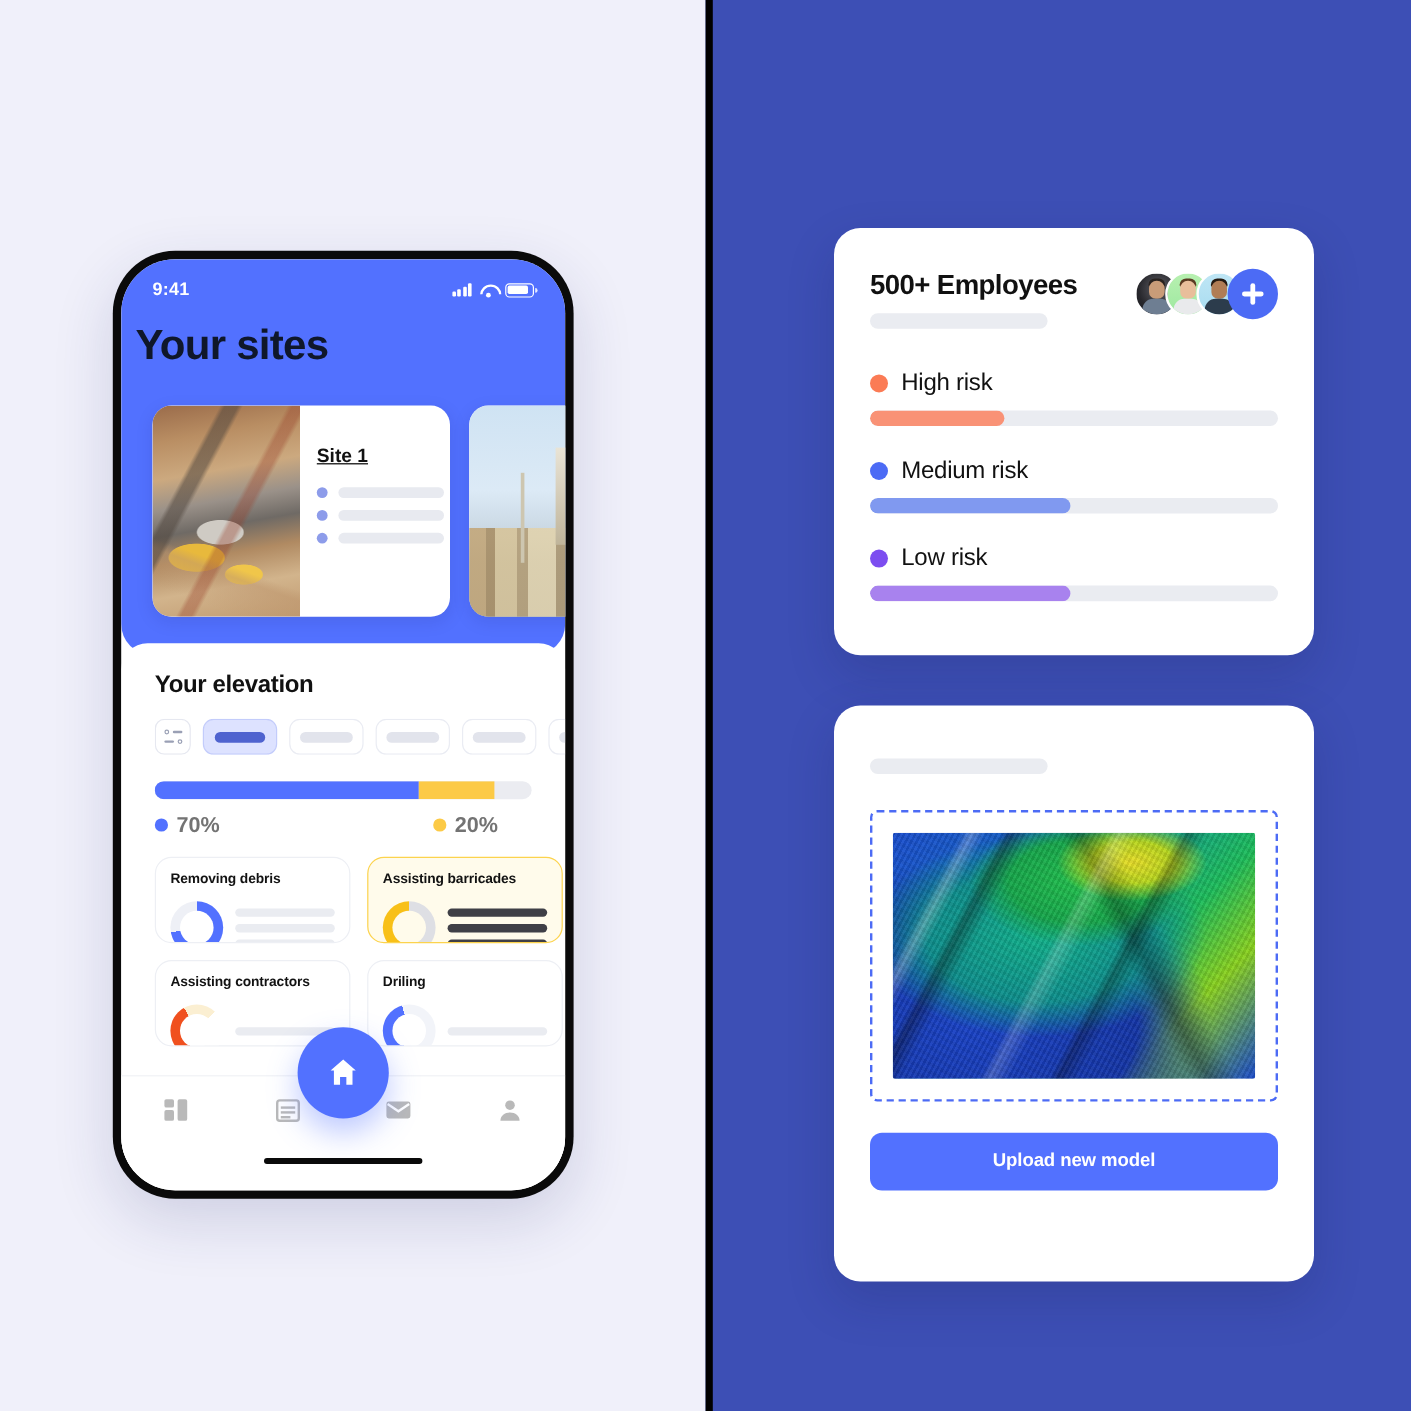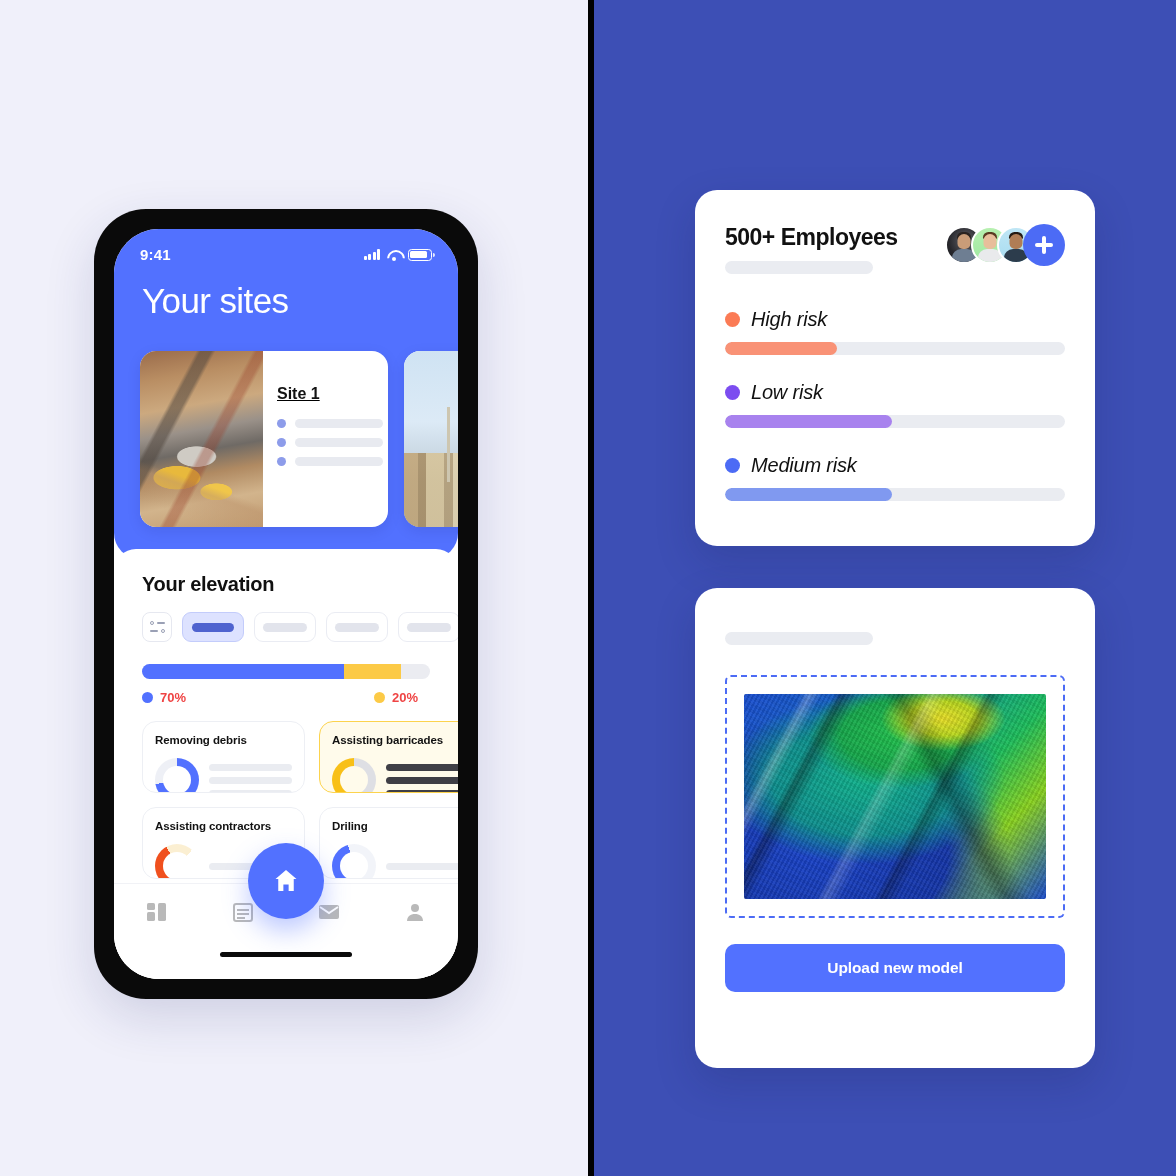--- a/index.html
+++ b/index.html
@@ -39,21 +39,21 @@
     flex: none;
   }
 
   
   .phone {
     position: absolute;
     left: 94px; top: 209px;
     width: 384px; height: 790px;
     background: #0A0A0A;
     border-radius: 52px;
-    padding: 20px;
+    padding: 7px;
     box-shadow: 0 18px 50px rgba(40,45,110,.16);
   }
   .phone-screen {
     position: relative;
     width: 100%; height: 100%;
     background: #FFFFFF;
     border-radius: 45px;
     overflow: hidden;
   }
 
@@ -89,22 +89,22 @@
   .batt {
     width: 24px; height: 12px; border: 1.8px solid #fff; border-radius: 3.5px;
     position: relative; padding: 1.4px;
   }
   .batt span { display:block; height:100%; width:86%; background:#fff; border-radius:1.5px;}
   .batt::after{
     content:""; position:absolute; right:-3.5px; top:3.4px;
     width:2px;height:4.5px;background:#fff;border-radius:0 2px 2px 0;opacity:.85;
   }
   .phone-title {
-    margin: 18px 0 0 28px;
-    color: #ffffff; font-size: 35px; font-weight: 400; letter-spacing: -.6px;
+    margin: 18px 0 0 12px;
+    color: #0f172a; font-size: 35px; font-weight: 700; letter-spacing: -.6px;
   }
 
   
   .sites-row {
     position: absolute; left: 26px; top: 122px;
     display: flex; gap: 16px;
   }
   .site-card {
     width: 248px; height: 176px;
     background: #fff; border-radius: 16px;
@@ -191,21 +191,21 @@
 
   .dual-bar {
     margin: 22px 28px 0 28px; height: 15px; border-radius: 8px;
     background: #EBECF1; overflow: hidden; display: flex;
   }
   .dual-bar .seg-blue { background: #5271FF; height: 100%; }
   .dual-bar .seg-yellow { background: #FCCA46; height: 100%; }
   .legend-row { display: flex; margin: 11px 28px 0 28px; }
   .legend-item { display: flex; align-items: center; gap: 7px; }
   .legend-dot { width: 11px; height: 11px; border-radius: 50%; flex:none; }
-  .legend-label { font-size: 13px; font-weight: 700; color: #ef4444; }
+  .legend-label { font-size: 18px; font-weight: 700; color: #737373; }
 
   .task-grid {
     margin: 16px 0 0 28px; display: grid; grid-template-columns: 163px 163px;
     gap: 14px;
   }
   .task-card {
     height: 72px; border-radius: 14px; border: 1.4px solid #EDEFF4;
     background: #fff; padding: 12px 12px 0 12px; overflow: hidden;
   }
   .task-card.highlight { background: #FFFBEB; border-color: #FCD34D; }
@@ -286,21 +286,21 @@
   }
   .av-plus::after{
     content:""; position:absolute; width:3.4px;height:18px;background:#fff;border-radius:2px;
   }
 
   .risk-block { margin-top: 34px; }
   .risk-row { margin-bottom: 26px; }
   .risk-row:last-child { margin-bottom: 0; }
   .risk-head { display: flex; align-items: center; gap: 11px; }
   .risk-dot { width: 15px; height: 15px; border-radius: 50%; flex:none; }
-  .risk-label { font-size: 20px; color: #111; letter-spacing: -.2px; font-style: italic; }
+  .risk-label { font-size: 20px; color: #111; letter-spacing: -.2px; }
   .risk-track {
     margin-top: 11px; height: 13px; border-radius: 7px; background: #EAECF1; overflow: hidden;
   }
   .risk-fill { height: 100%; border-radius: 7px; }
 
   .card-dem { top: 588px; height: 480px; padding: 32px 30px 0 30px; }
   .dem-title { font-size: 23px; font-weight: 800; color: #111; letter-spacing: -.5px; }
   .dem-sub { margin-top: 12px; width: 148px; height: 13px; border-radius: 7px; background: #EAECF1; }
   .dem-drop {
     margin-top: 30px; height: 243px; border: 2px dashed #4C6BF5; border-radius: 6px;
@@ -570,35 +570,35 @@
             <span class="risk-dot" style="background:#FB7B55"></span>
             <span class="risk-label">High risk</span>
           </div>
           <div class="risk-track">
             <div class="risk-fill" style="width:33%;background:#F99276"></div>
           </div>
         </div>
 
         <div class="risk-row">
           <div class="risk-head">
+            <span class="risk-dot" style="background:#4C6BF5"></span>
+            <span class="risk-label">Medium risk</span>
+          </div>
+          <div class="risk-track">
+            <div class="risk-fill" style="width:49%;background:#8099F0"></div>
+          </div>
+        </div>
+
+        <div class="risk-row">
+          <div class="risk-head">
             <span class="risk-dot" style="background:#7C4DF0"></span>
             <span class="risk-label">Low risk</span>
           </div>
           <div class="risk-track">
             <div class="risk-fill" style="width:49%;background:#A882EE"></div>
-          </div>
-        </div>
-
-        <div class="risk-row">
-          <div class="risk-head">
-            <span class="risk-dot" style="background:#4C6BF5"></span>
-            <span class="risk-label">Medium risk</span>
-          </div>
-          <div class="risk-track">
-            <div class="risk-fill" style="width:49%;background:#8099F0"></div>
           </div>
         </div>
       </div>
     </div>
 
     <div class="card card-dem">
       <div class="dem-sub"></div>
 
       <div class="dem-drop">
         <div class="dem-img"></div>

